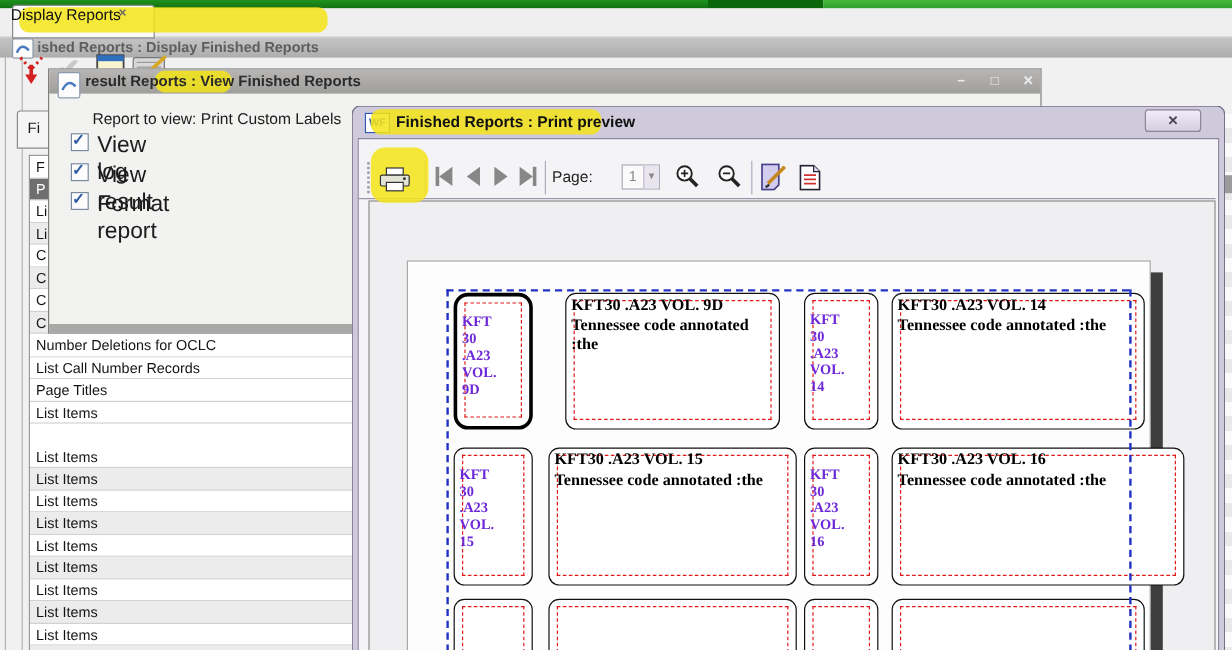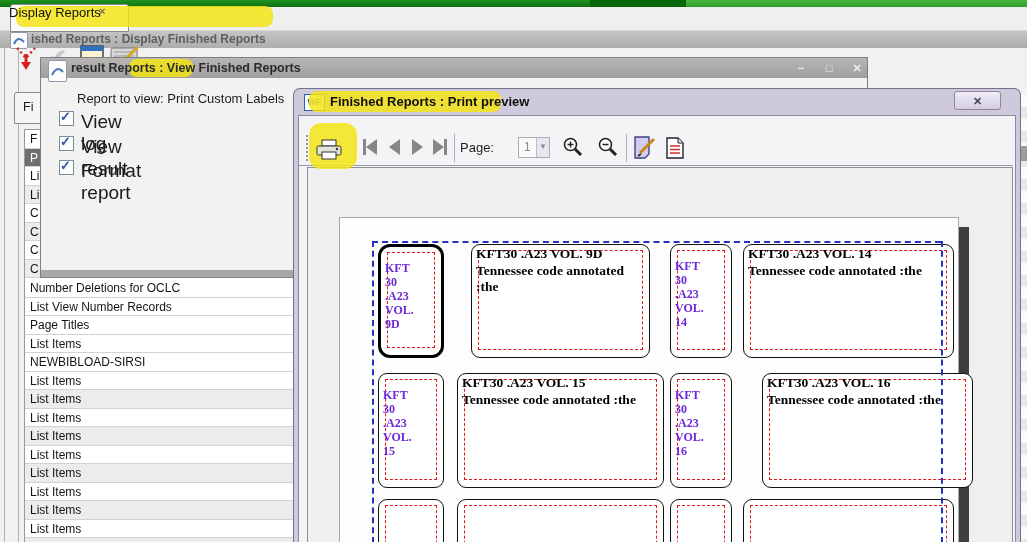--- a/index.html
+++ b/index.html
@@ -179,24 +179,23 @@
 <div class="abs rlist">
   <div class="lrow" style="top:0px;">F</div>
   <div class="lrow sel" style="top:18.5px;">P</div>
   <div class="lrow" style="top:37px;">Li</div>
   <div class="lrow alt" style="top:55.5px;">Li</div>
   <div class="lrow" style="top:74px;">C</div>
   <div class="lrow alt" style="top:92.5px;">C</div>
   <div class="lrow" style="top:111px;">C</div>
   <div class="lrow alt" style="top:129.5px;">C</div>
   <div class="lrow" style="top:149px;">Number Deletions for OCLC</div>
-  <div class="lrow" style="top:167.5px;">List View Number Records</div>
+  <div class="lrow" style="top:167.5px;">List Call Number Records</div>
   <div class="lrow" style="top:186px;">Page Titles</div>
   <div class="lrow" style="top:204.5px;">List Items</div>
-  <div class="lrow" style="top:223px;">NEWBIBLOAD-SIRSI</div>
   <div class="lrow" style="top:241.5px;">List Items</div>
   <div class="lrow alt" style="top:260px;">List Items</div>
   <div class="lrow" style="top:278.5px;">List Items</div>
   <div class="lrow alt" style="top:297px;">List Items</div>
   <div class="lrow" style="top:315.5px;">List Items</div>
   <div class="lrow alt" style="top:334px;">List Items</div>
   <div class="lrow" style="top:352.5px;">List Items</div>
   <div class="lrow alt" style="top:371px;">List Items</div>
   <div class="lrow" style="top:389.5px;">List Items</div>
   <div class="lrow alt" style="top:408px;">List Items</div>
@@ -362,21 +361,21 @@
       </div>
     </div>
     <div class="lbl" style="left:376px;width:62px;height:115px;">
       <div class="redbox"></div>
       <div class="spine-text">KFT
 30
 .A23
 VOL.
 16</div>
     </div>
-    <div class="lbl" style="left:468px;width:211px;height:115px;">
+    <div class="lbl" style="left:449px;width:244px;height:115px;">
       <div class="redbox"></div>
       <div class="pocket-text">
         <div>KFT30 .A23 VOL. 16</div>
         <div>Tennessee code annotated :the</div>
       </div>
     </div>
   </div>
 
   <div class="lblrow" style="top:410px;height:114px;">
     <div class="lbl" style="left:84px;width:66px;height:114px;">

